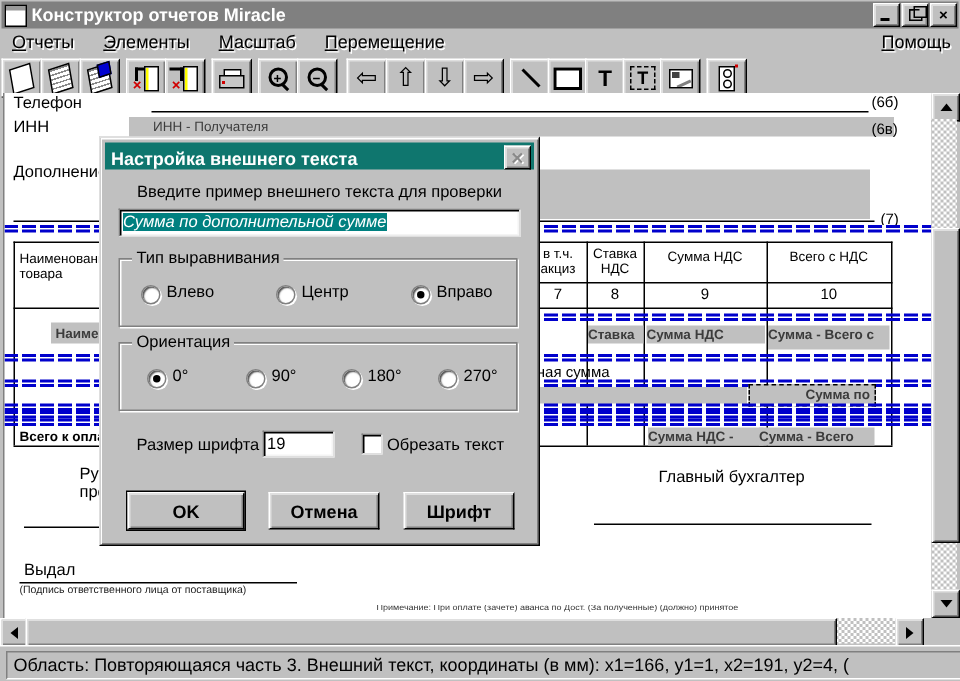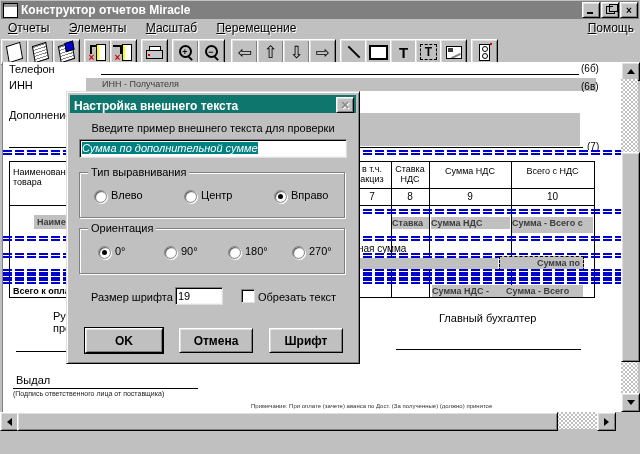--- a/index.html
+++ b/index.html
@@ -313,20 +313,23 @@
     <div class="sbtn r" style="left:0;top:0;width:17px;height:17px">
         <span class="arr lf"></span>
       </div>
     <div class="checker" style="position:absolute;left:17px;top:0;width:580px;height:17px"></div>
     <div class="r" style="position:absolute;left:17px;top:0;width:539px;height:17px"></div>
     <div class="sbtn r" style="left:597px;top:0;width:17px;height:17px">
         <span class="arr rt"></span>
       </div>
   </div>
 
+  <div class="statusbar">
+    <div class="spanel">Область: Повторяющаяся часть 3. Внешний текст, координаты (в мм): x1=166, y1=1, x2=191, y2=4, (</div>
+  </div>
 
   <div class="dlg">
     <div class="dtitle">
       <span class="dtext">Настройка внешнего текста</span>
       <span class="dclose r">
           <span>✕</span>
         </span>
     </div>
 
     <div class="dlbl" style="left:0;top:30px;width:292px;text-align:center">Введите пример внешнего текста для проверки</div>

